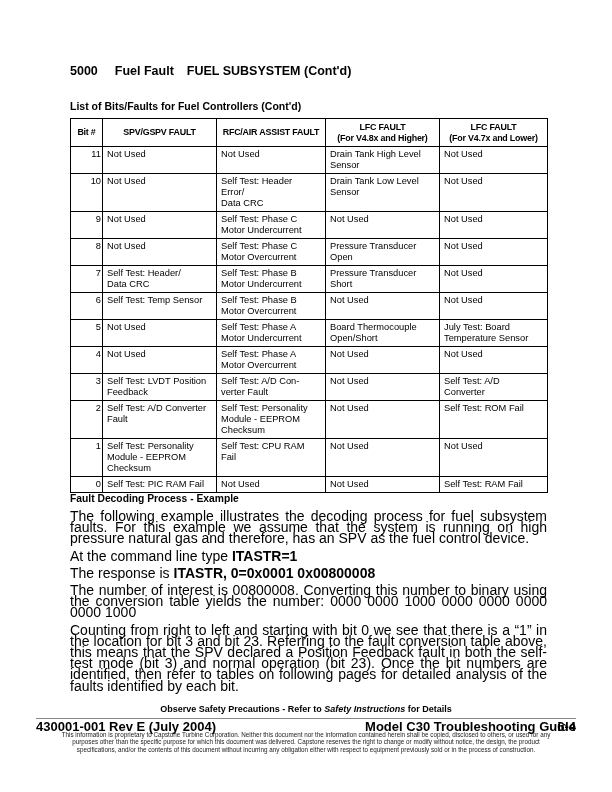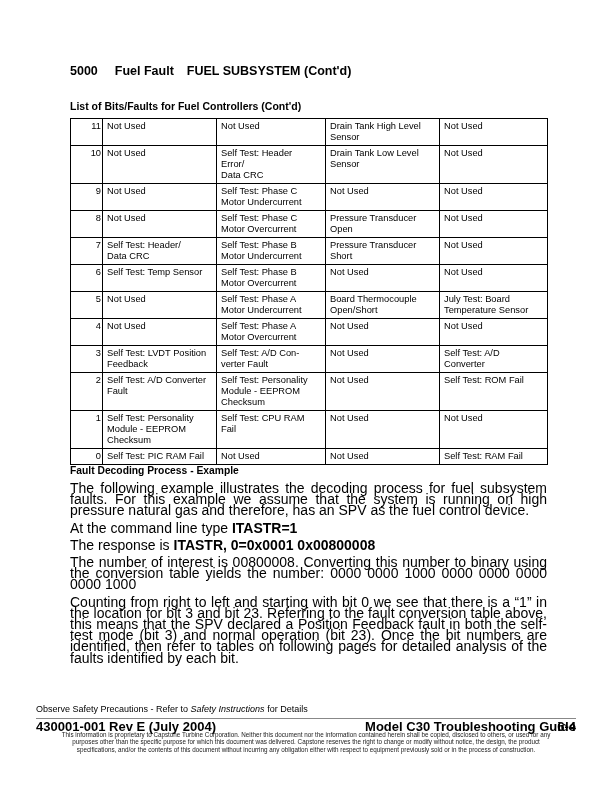--- a/index.html
+++ b/index.html
@@ -24,21 +24,21 @@
     font-size:8.9px; line-height:10.5px; letter-spacing:-0.2px; padding:3px 1px;
   }
   table.faults td.c-bit { text-align:right; padding-left:1px; padding-right:1px; }
   
   .sect-heading { margin-top:0; font-size:10.3px; font-weight:bold; line-height:12px; }
   .para { margin-top:6px; font-size:14px; line-height:11.2px; text-align:justify; }
   .para.nojust { text-align:left; }
   .para b { font-weight:bold; }
   
   .footer { position:absolute; top:704px; left:36px; width:540px; }
-  .safety { font-size:9px; font-weight:normal; line-height:10px; }
+  .safety { text-align:center; font-size:9px; font-weight:bold; line-height:10px; }
   .safety .ital { font-style:italic; }
   .footer-rule { margin-top:4px; border:0; border-top:1px solid #888; height:0; }
   .meta-row { margin-top:3px; display:flex; justify-content:space-between; align-items:baseline;
               font-size:13px; font-weight:bold; line-height:9px; }
   .meta-row .mid { position:absolute; left:0; right:0; text-align:right; }
   .meta-row { position:relative; }
   .fineprint { position:absolute; top:731px; left:30px; width:552px;
                font-size:6.3px; line-height:7.4px; text-align:center; color:#1a1a1a; white-space:pre-line; }
 </style>
 </head>
@@ -56,20 +56,29 @@
 
     <table class="faults">
       <colgroup>
         <col style="width:32px">
           <col style="width:114px">
           <col style="width:109px">
           <col style="width:114px">
           <col style="width:108px">
       </colgroup>
       <tbody>
+          <tr>
+        <th>Bit #</th>
+        <th>SPV/GSPV FAULT</th>
+        <th>RFC/AIR ASSIST FAULT</th>
+        <th>LFC FAULT
+(For V4.8x and Higher)</th>
+        <th>LFC FAULT
+(For V4.7x and Lower)</th>
+      </tr>
       <tr>
         <td class="c-bit">11</td>
         <td>Not Used</td>
         <td>Not Used</td>
         <td>Drain Tank High Level
 Sensor</td>
         <td>Not Used</td>
       </tr>
       <tr>
         <td class="c-bit">10</td>

